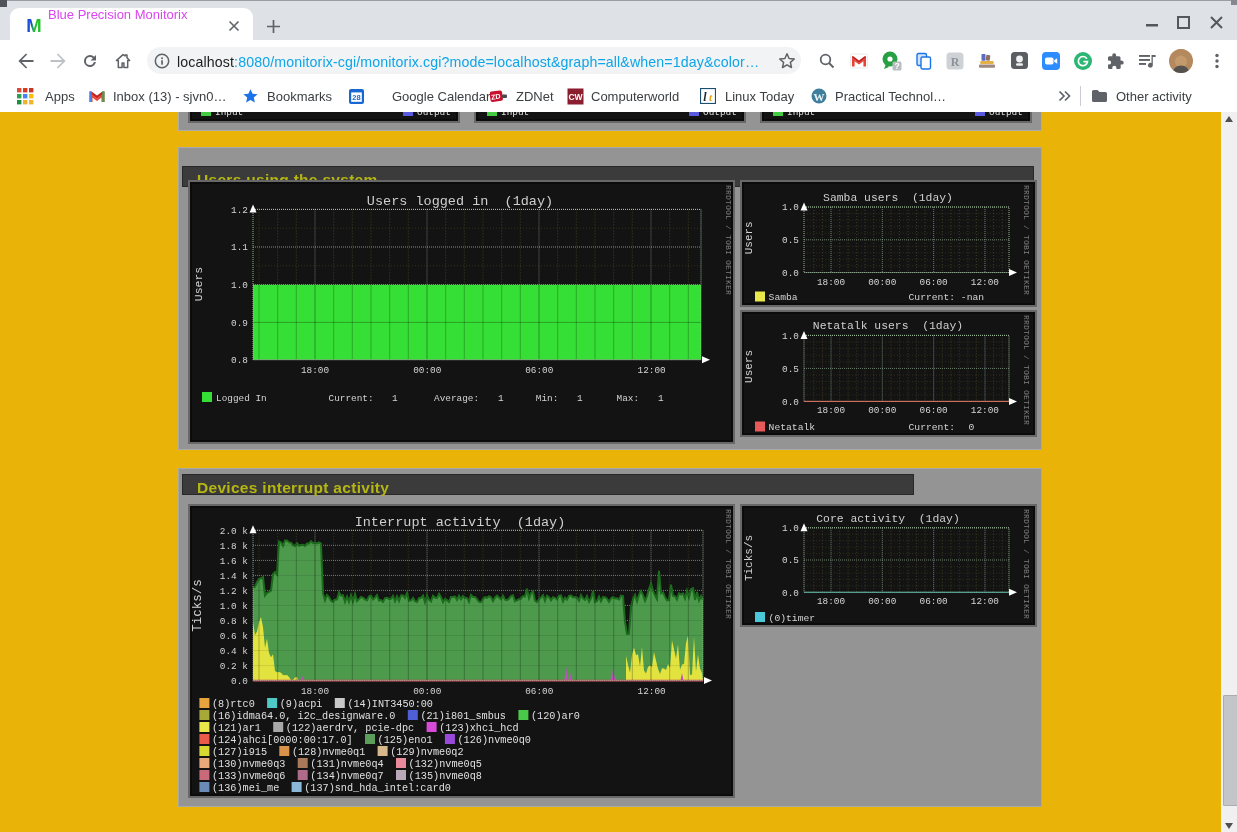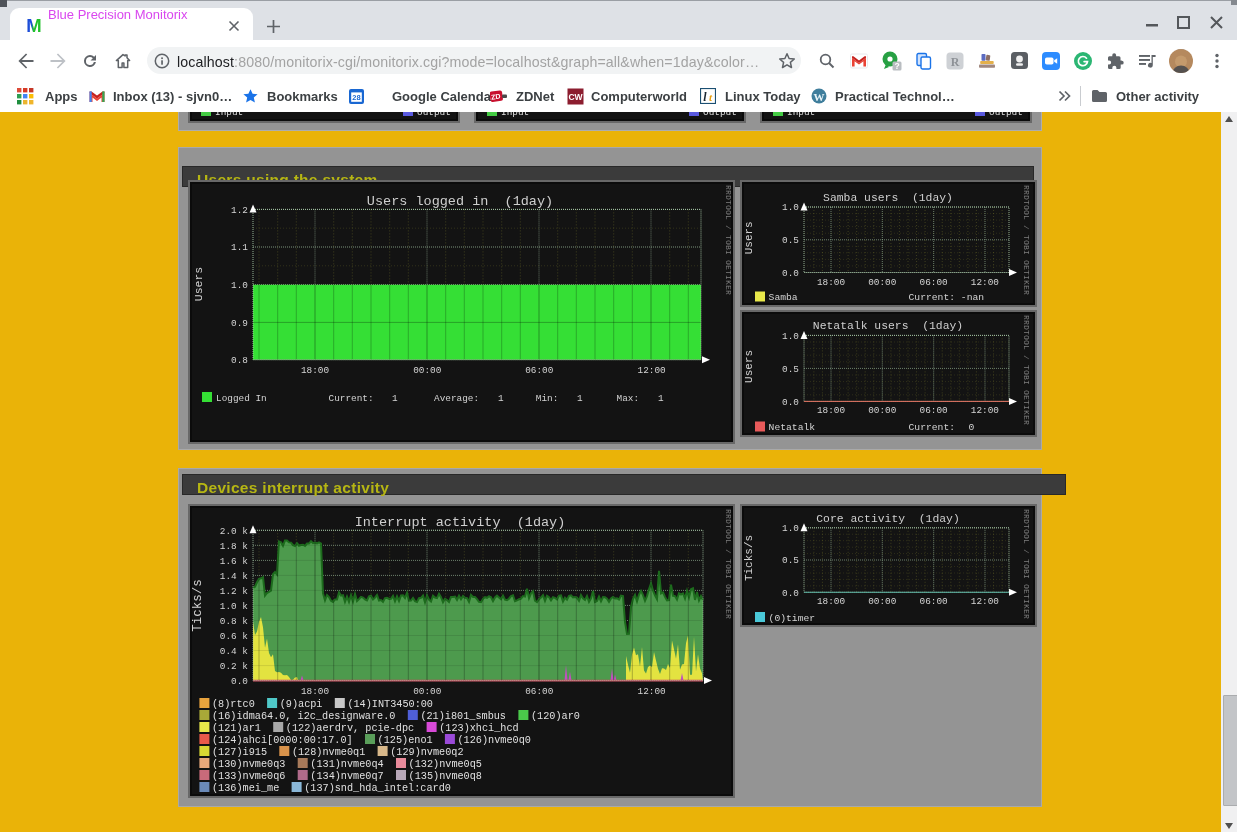--- a/index.html
+++ b/index.html
@@ -4,21 +4,21 @@
 body{width:1237px;height:832px;overflow:hidden;position:relative;font-family:"Liberation Sans",sans-serif;}
 .abs{position:absolute;}
 svg{transform:translateZ(0);}
 #tabstrip{position:absolute;left:0;top:0;width:1237px;height:40px;background:#dee1e6;}
 #toolbar{position:absolute;left:0;top:40px;width:1237px;height:41px;background:#ffffff;}
 #bookmarks{position:absolute;left:0;top:81px;width:1237px;height:31px;background:#ffffff;}
 #content{position:absolute;left:0;top:112px;width:1221px;height:720px;background:#eab308;overflow:hidden;}
 .sect{background:#949494;border:1px solid #a9a9a9;}
 .title{background:#3b3b3b;border:1px solid #282828;color:#b6b613;font-weight:bold;font-size:15.5px;letter-spacing:0.3px;line-height:25px;padding-left:14px;font-family:"Liberation Sans",sans-serif;box-sizing:border-box;}
 .gcell{background:#131313;border:2px solid #686868;box-shadow:inset 0 0 0 2px #0b0b0b;}
-.bmtext{font-size:13px;color:#3c4043;position:absolute;top:89px;white-space:nowrap;font-weight:bold;}
+.bmtext{font-size:13px;color:#3c4043;position:absolute;top:89px;white-space:nowrap;}
 </style></head>
 <body>
 <div id="tabstrip"></div>
 <div class="abs" style="left:0;top:0;width:1237px;height:1px;background:#9a9ea4"></div>
 <div class="abs" style="left:0;top:0;width:7px;height:7px;background:#50545a"></div>
 <div class="abs" style="left:1231px;top:0;width:6px;height:5px;background:#85898f"></div>
 <div class="abs" style="left:10px;top:8px;width:243px;height:32px;background:#fff;border-radius:9px 9px 0 0"></div>
 <svg class="abs" style="left:26px;top:17px" width="16" height="16">
     <defs>
       <linearGradient id="mg" x1="0" y1="0" x2="1" y2="0">
@@ -56,21 +56,21 @@
   </svg>
 <svg class="abs" style="left:114px;top:52px" width="18" height="18" viewBox="0 0 18 18">
     <path d="M9 2.6 2.4 8.6h1.9v6.9h3.8v-4.6h1.8v4.6h3.8V8.6h1.9L13 5.7V3h-1.9v1z" fill="none" stroke="#5f6368" stroke-width="1.5" stroke-linejoin="round"></path>
   </svg>
 <div class="abs" style="left:147px;top:47px;width:654px;height:27px;background:#f1f3f4;border-radius:14px"></div>
 <svg class="abs" style="left:154px;top:52.5px" width="16" height="16">
     <circle cx="8" cy="8" r="6.7" fill="none" stroke="#5f6368" stroke-width="1.5"></circle>
     <rect x="7.2" y="4.4" width="1.7" height="1.7" fill="#5f6368"></rect>
     <rect x="7.2" y="7.3" width="1.7" height="4.4" fill="#5f6368"></rect>
   </svg>
-<div class="abs" style="left:177px;top:53.5px;font-size:14.2px;letter-spacing:0.12px;color:#202124;white-space:nowrap">localhost<span style="color:#a3a3a3">:8080/monitorix-cgi/monitorix.cgi?mode=localhost&amp;graph=all&amp;when=1day&amp;color…</span></div>
+<div class="abs" style="left:177px;top:53.5px;font-size:14.2px;letter-spacing:0.12px;color:#202124;white-space:nowrap">localhost<span style="color:#0ea5e9">:8080/monitorix-cgi/monitorix.cgi?mode=localhost&amp;graph=all&amp;when=1day&amp;color…</span></div>
 <svg class="abs" style="left:778px;top:52px" width="18" height="18" viewBox="0 0 18 18">
     <path d="M9 1.7l2.1 4.8 5.2.5-3.9 3.4 1.1 5.1L9 12.8l-4.5 2.7 1.1-5.1L1.7 7l5.2-.5z" fill="none" stroke="#5f6368" stroke-width="1.5" stroke-linejoin="round"></path>
   </svg>
 <svg class="abs" style="left:818px;top:52px" width="18" height="18">
     <circle cx="7.5" cy="7.5" r="4.8" fill="none" stroke="#60646a" stroke-width="1.8"></circle>
     <line x1="11" y1="11" x2="15.5" y2="15.5" stroke="#60646a" stroke-width="2"></line>
   </svg>
 <svg class="abs" style="left:850px;top:52px" width="18" height="18">
     <rect x="0.5" y="2" width="17" height="14" rx="1.5" fill="#fff" stroke="#e8eaed"></rect>
     <path d="M2 14.5V5.8L9 11l7-5.2v8.7h-2.6V9.2L9 12.4 4.6 9.2v5.3z" fill="#ea4335"></path>
@@ -226,21 +226,21 @@
         <rect x="213.0" y="-5.0" width="10" height="10" fill="#5a5ae0"></rect>
         <text x="227.0" y="4.0" font-family="Liberation Mono, monospace" font-size="9.4" fill="#e0e0e0" text-anchor="start" font-weight="normal">Output</text>
       </svg>
     </div>
     <div class="abs sect" style="left:178px;top:35px;width:862px;height:301px"></div>
     <div class="abs title" style="left:182px;top:54px;width:852px;height:21px">Users using the system</div>
     <div class="abs gcell" style="left:188px;top:68px;width:543px;height:260px"></div>
     <div class="abs gcell" style="left:740px;top:68px;width:293px;height:123px"></div>
     <div class="abs gcell" style="left:740px;top:198px;width:293px;height:123px"></div>
     <div class="abs sect" style="left:178px;top:356px;width:862px;height:337px"></div>
-    <div class="abs title" style="left:182px;top:362px;width:884px;height:21px">Devices interrupt activity</div>
+    <div class="abs title" style="left:182px;top:362px;width:732px;height:21px">Devices interrupt activity</div>
     <div class="abs gcell" style="left:188px;top:392px;width:543px;height:290px"></div>
     <div class="abs gcell" style="left:740px;top:392px;width:293px;height:119px"></div>
   </div>
 <svg class="abs" style="left:190px;top:182px" width="543" height="260">
     <line x1="69.0" y1="27.4" x2="69.0" y2="177.7" stroke="#8f8f33" stroke-width="1.0" stroke-dasharray="1,2" stroke-opacity="0.38"></line>
     <line x1="87.7" y1="27.4" x2="87.7" y2="177.7" stroke="#8f8f33" stroke-width="1.0" stroke-dasharray="1,2" stroke-opacity="0.38"></line>
     <line x1="106.3" y1="27.4" x2="106.3" y2="177.7" stroke="#8f8f33" stroke-width="1.0" stroke-dasharray="1,2" stroke-opacity="0.38"></line>
     <line x1="125.0" y1="27.4" x2="125.0" y2="177.7" stroke="#a9c9a9" stroke-width="1.0" stroke-dasharray="1,1" stroke-opacity="0.55"></line>
     <line x1="143.7" y1="27.4" x2="143.7" y2="177.7" stroke="#8f8f33" stroke-width="1.0" stroke-dasharray="1,2" stroke-opacity="0.38"></line>
     <line x1="162.3" y1="27.4" x2="162.3" y2="177.7" stroke="#8f8f33" stroke-width="1.0" stroke-dasharray="1,2" stroke-opacity="0.38"></line>

